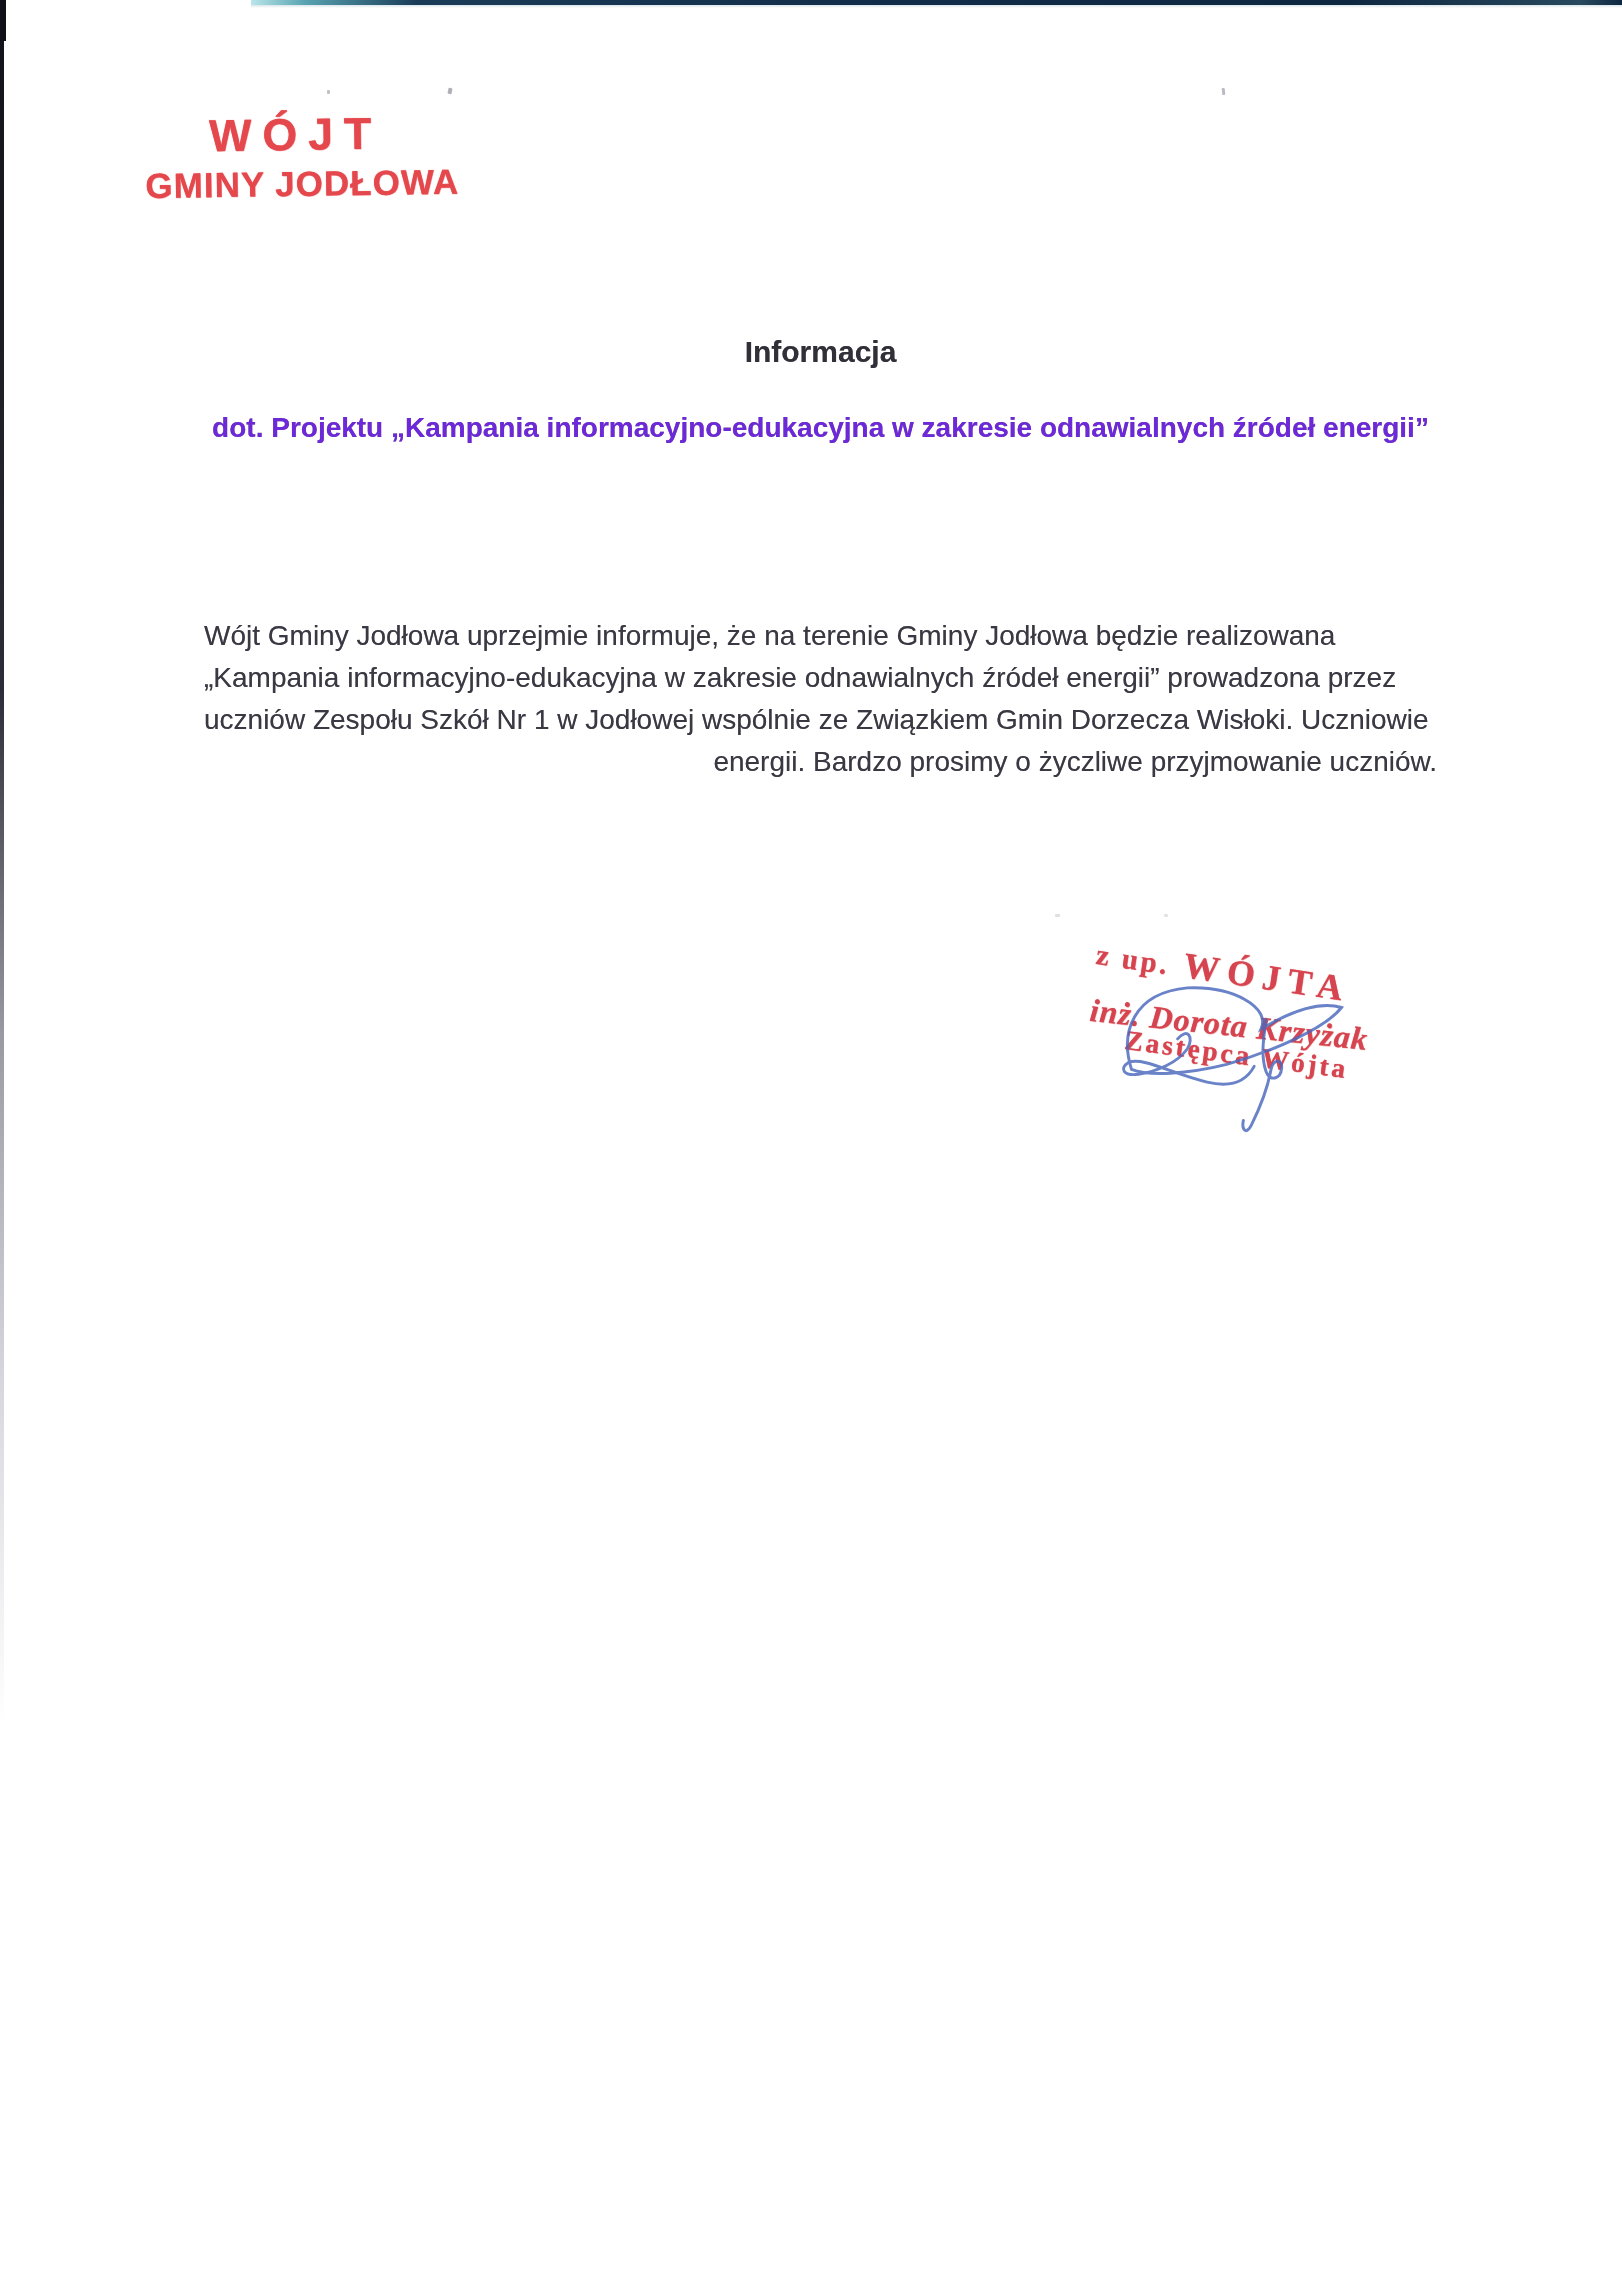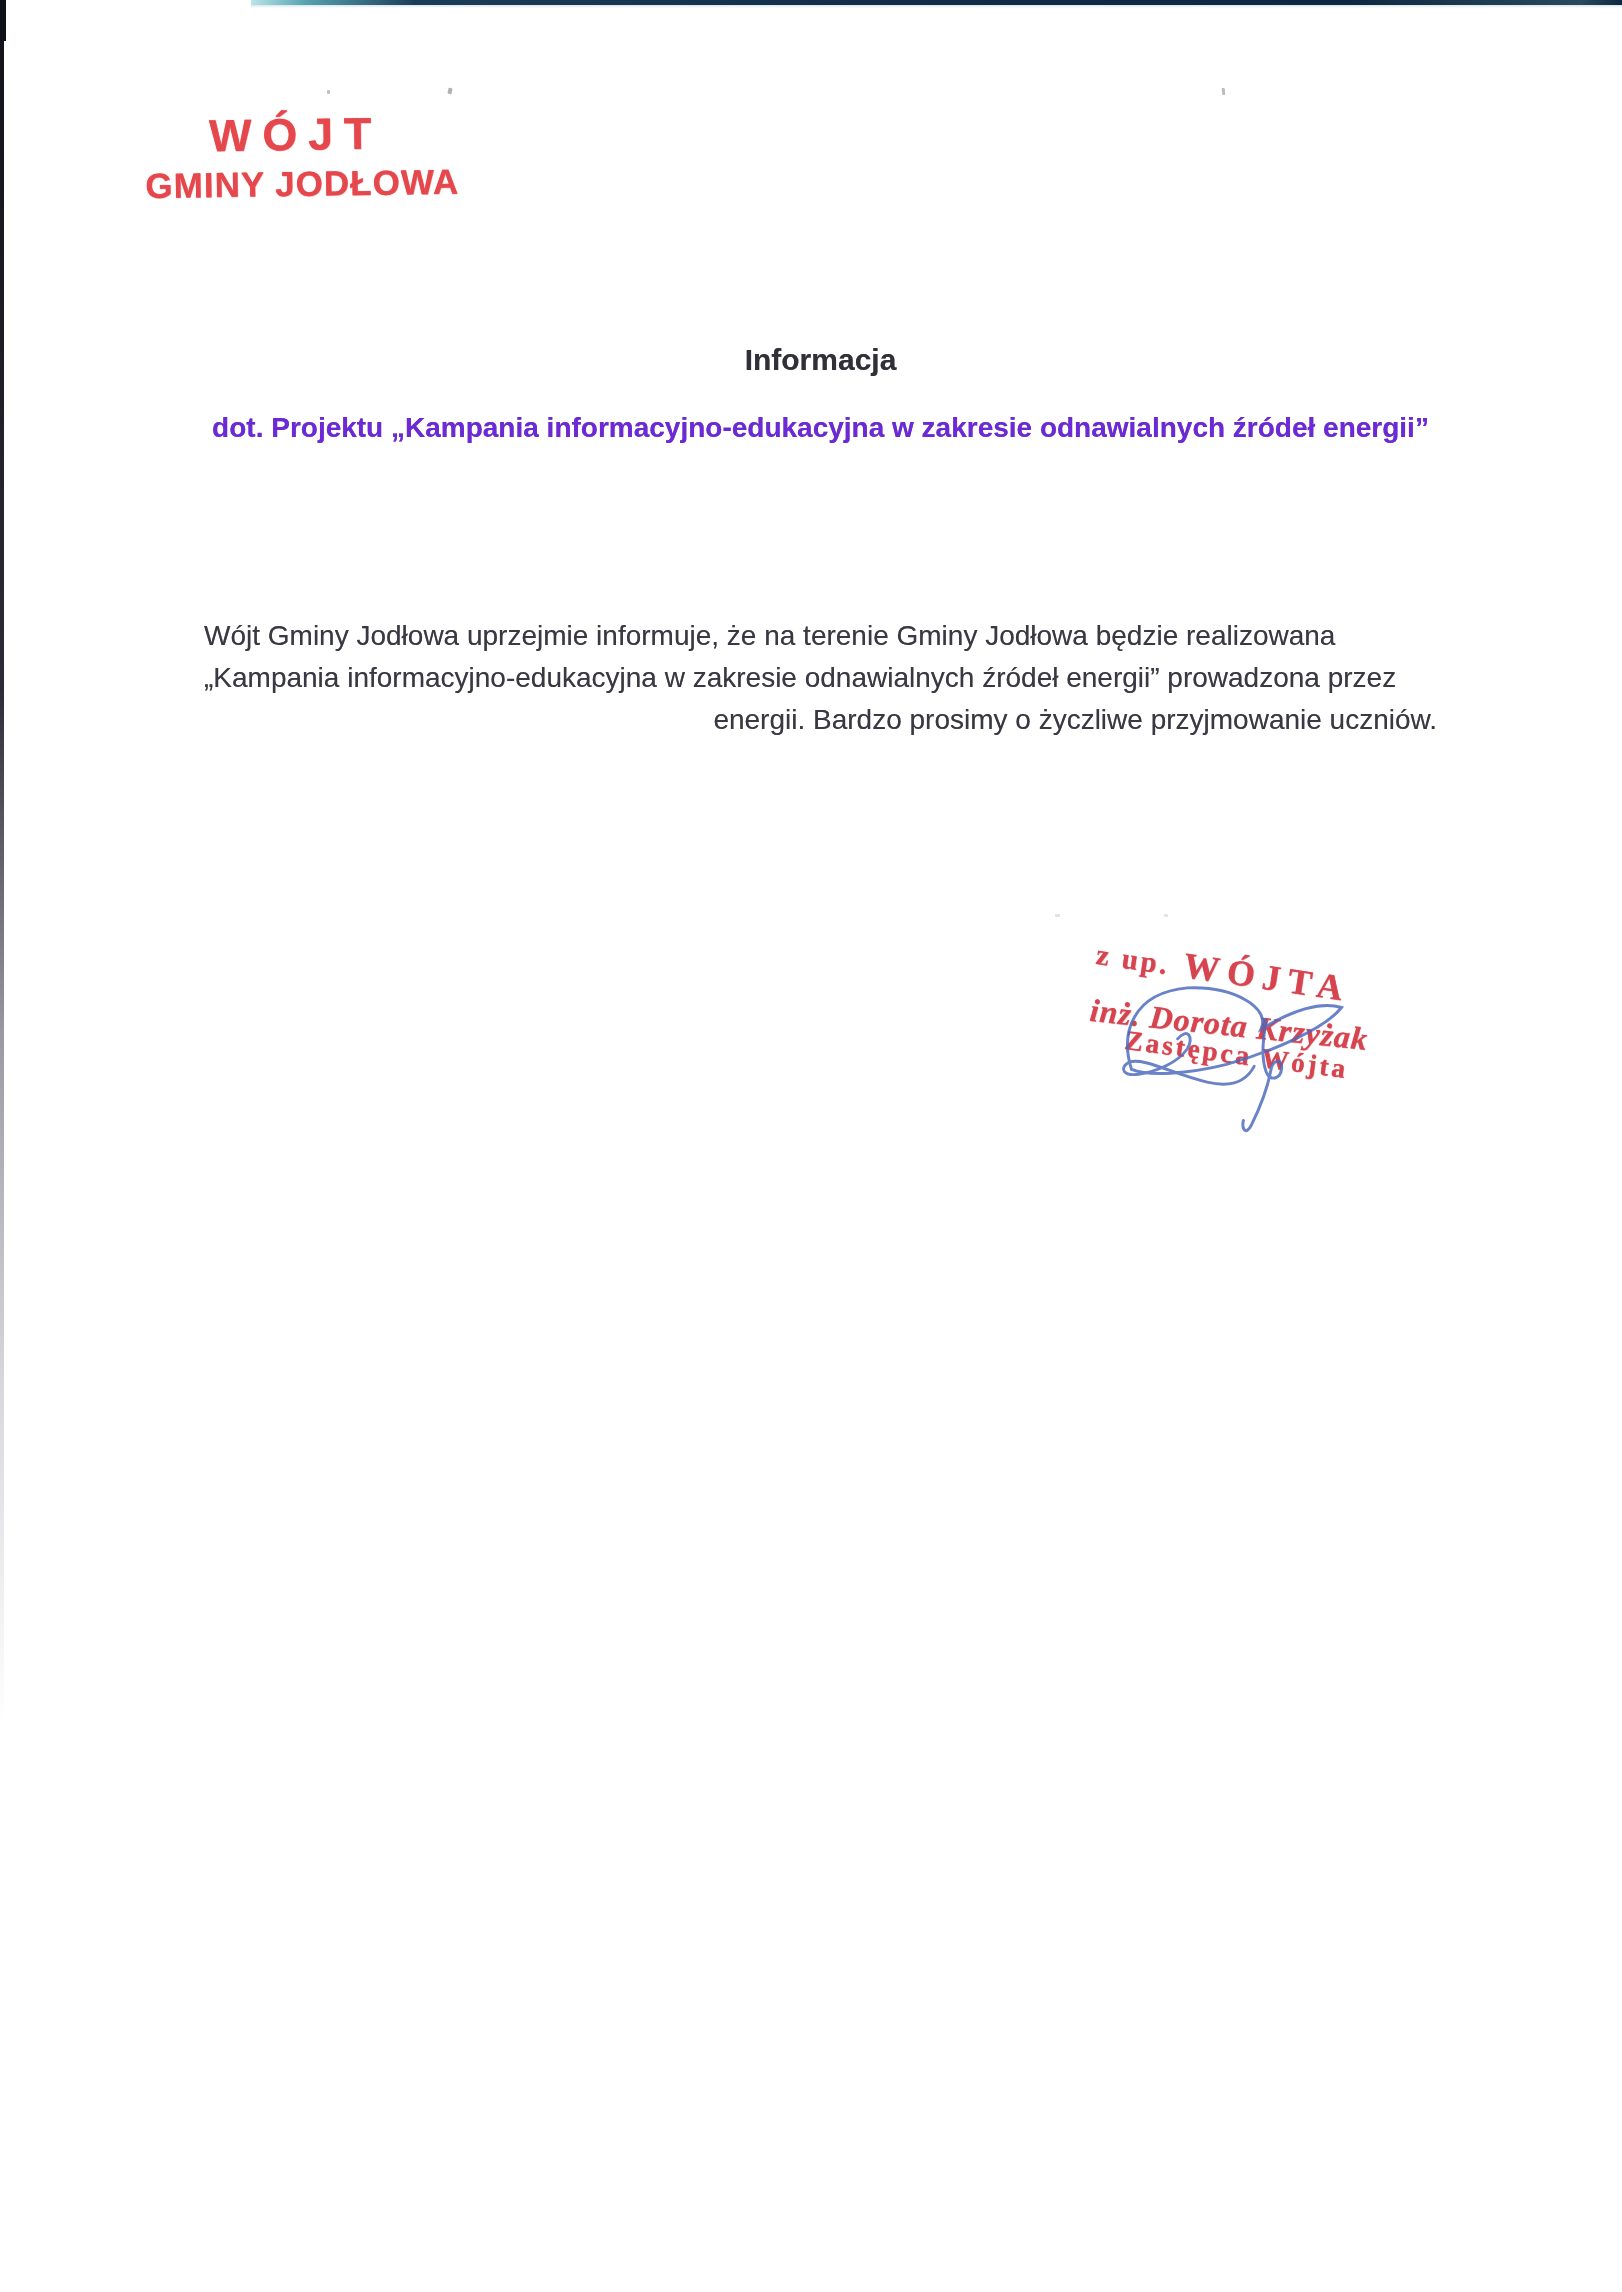--- a/index.html
+++ b/index.html
@@ -47,21 +47,21 @@
     font-size:45px;font-weight:bold;letter-spacing:10.8px;line-height:1;
     padding-left:7.8px;
   }
   .header-stamp .l2{
     font-size:35px;font-weight:bold;letter-spacing:1px;line-height:1;
     margin-top:8.8px;white-space:nowrap;
   }
 
   
   .doc-title{
-    position:absolute;left:204px;top:343px;width:1233px;
+    position:absolute;left:204px;top:335px;width:1233px;
     text-align:center;font-size:30px;font-weight:bold;color:#312f38;
     text-shadow:0 0 0.5px rgba(49,47,56,.6);
   }
   .doc-subject{
     position:absolute;left:204px;top:412px;width:1233px;
     text-align:center;font-size:28px;font-weight:bold;color:#6d28d9;
     white-space:nowrap;
     text-shadow:0 0 0.5px rgba(49,47,56,.6);
   }
   .doc-body{
@@ -116,20 +116,21 @@
     <div class="l1">WÓJT</div>
     <div class="l2">GMINY JODŁOWA</div>
   </div>
 
   <div class="doc-title">Informacja</div>
   <div class="doc-subject">dot. Projektu „Kampania informacyjno-edukacyjna w zakresie odnawialnych źródeł energii”</div>
 
   <div class="doc-body">
     <div class="body-line">Wójt Gminy Jodłowa uprzejmie informuje, że na terenie Gminy Jodłowa będzie realizowana</div>
     <div class="body-line">„Kampania informacyjno-edukacyjna w zakresie odnawialnych źródeł energii” prowadzona przez</div>
+    <div class="body-line">uczniów Zespołu Szkół Nr 1 w Jodłowej wspólnie ze Związkiem Gmin Dorzecza Wisłoki.  Uczniowie</div>
     <div class="body-line last">energii. Bardzo prosimy o życzliwe przyjmowanie uczniów.</div>
   </div>
 
   <div class="sig-stamp-line sig-l1">
     <span class="small">z up.</span>
     <span class="big">WÓJTA</span>
   </div>
   <div class="sig-stamp-line sig-l2">inż. Dorota Krzyżak</div>
   <div class="sig-stamp-line sig-l3">Zastępca Wójta</div>
 

